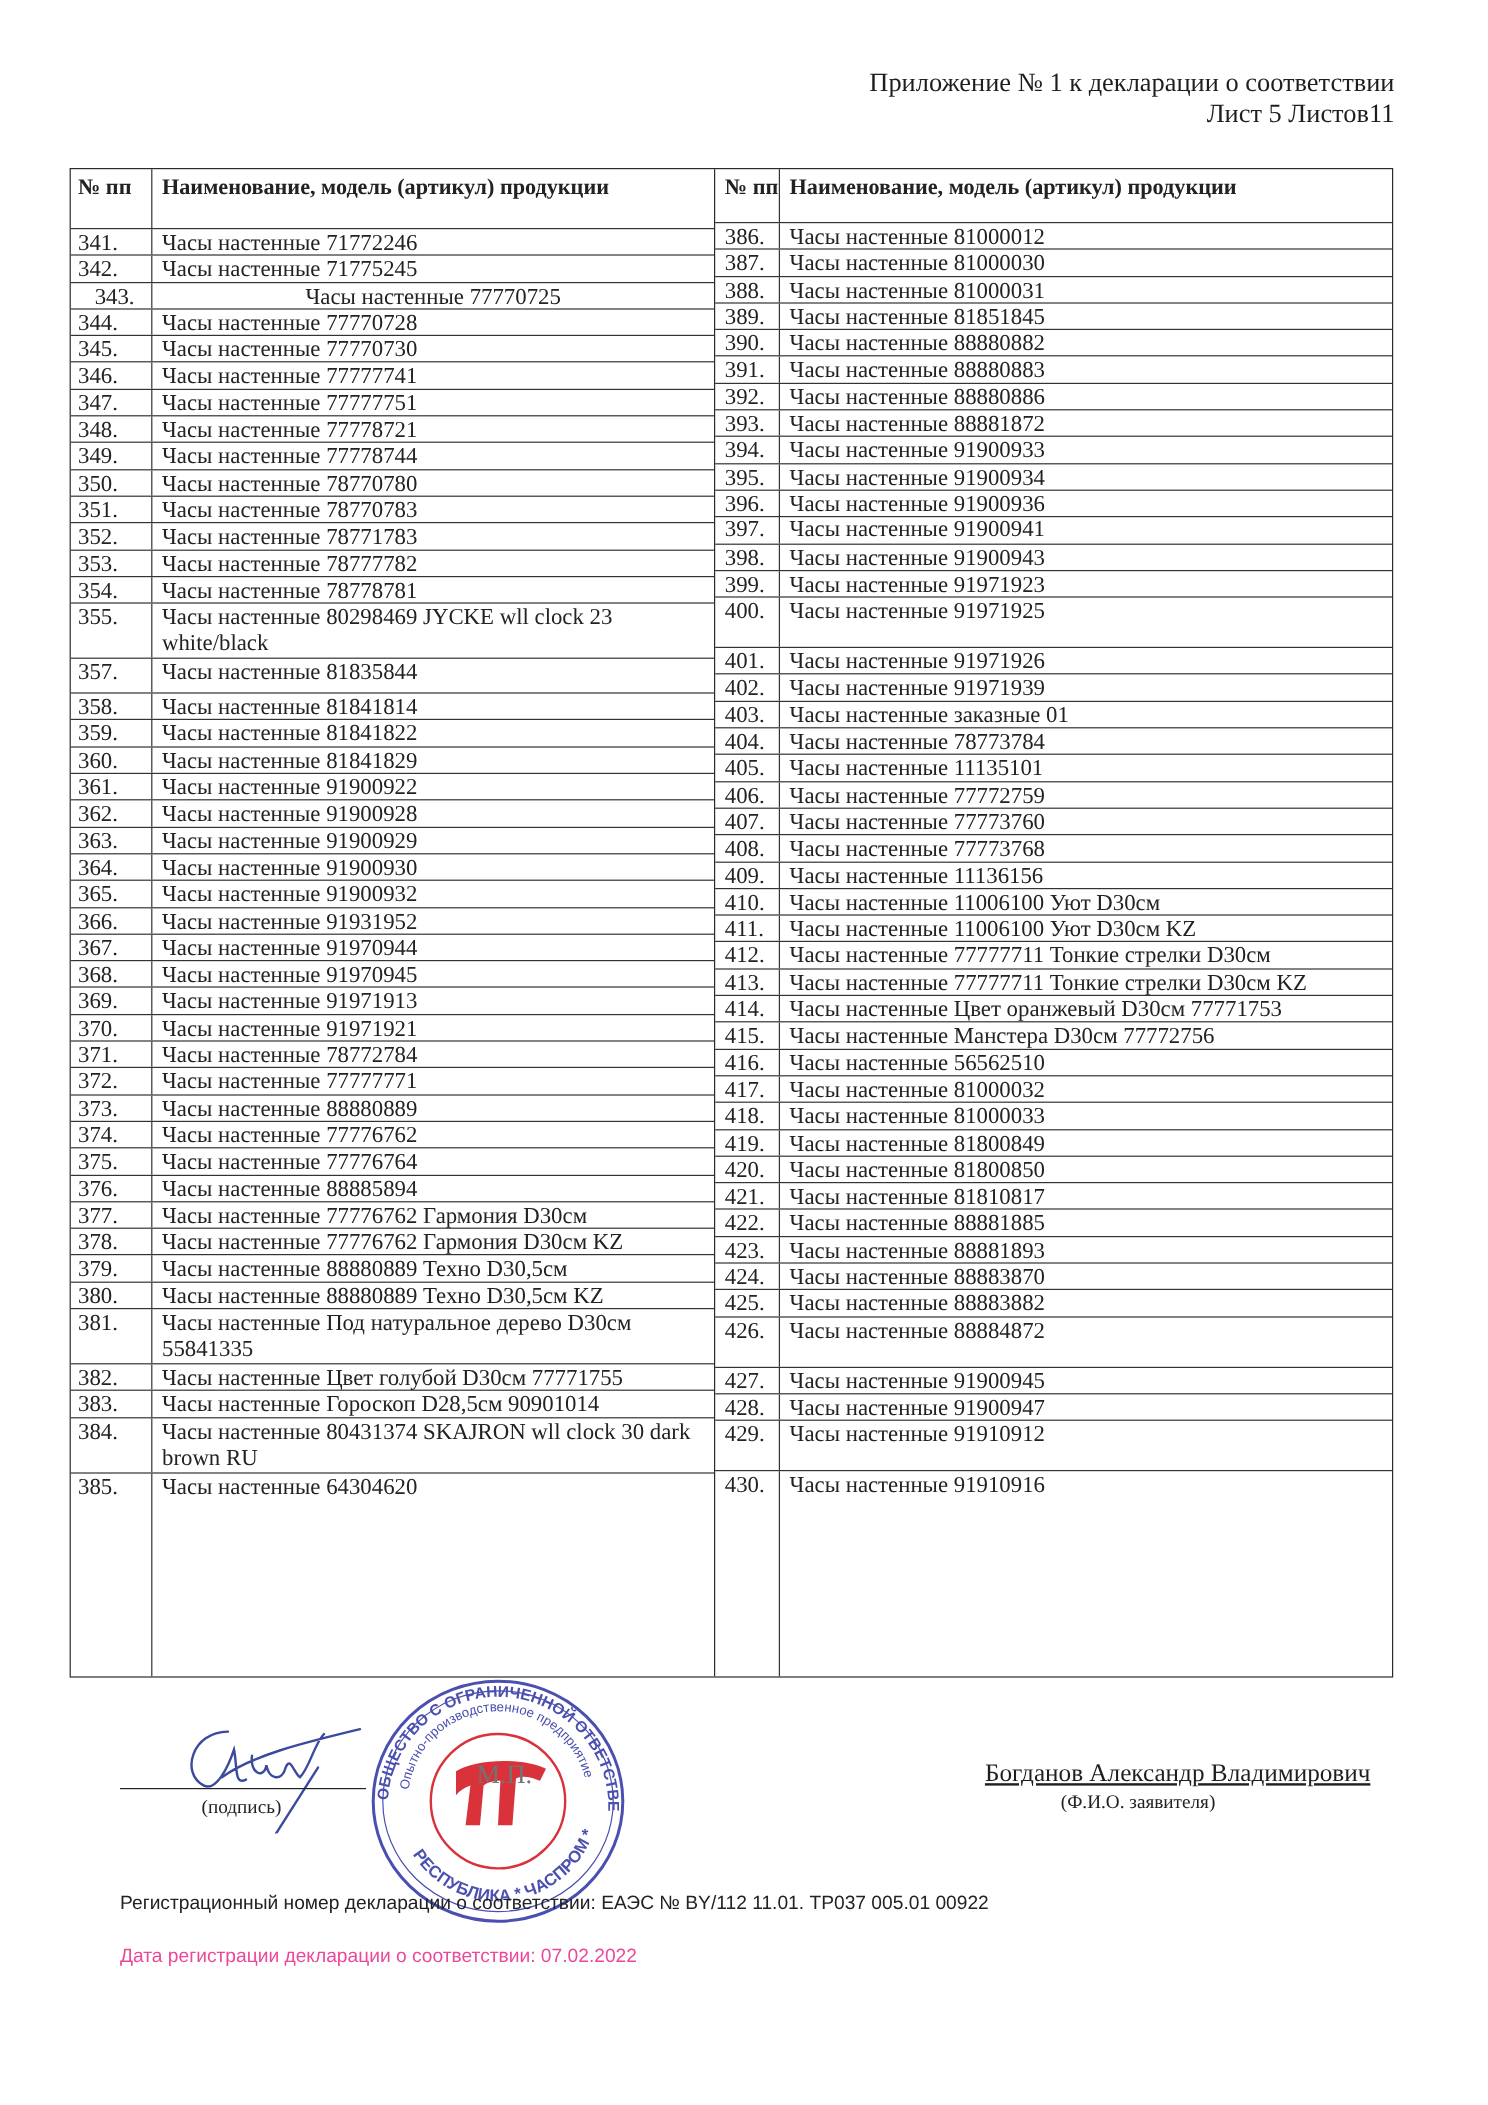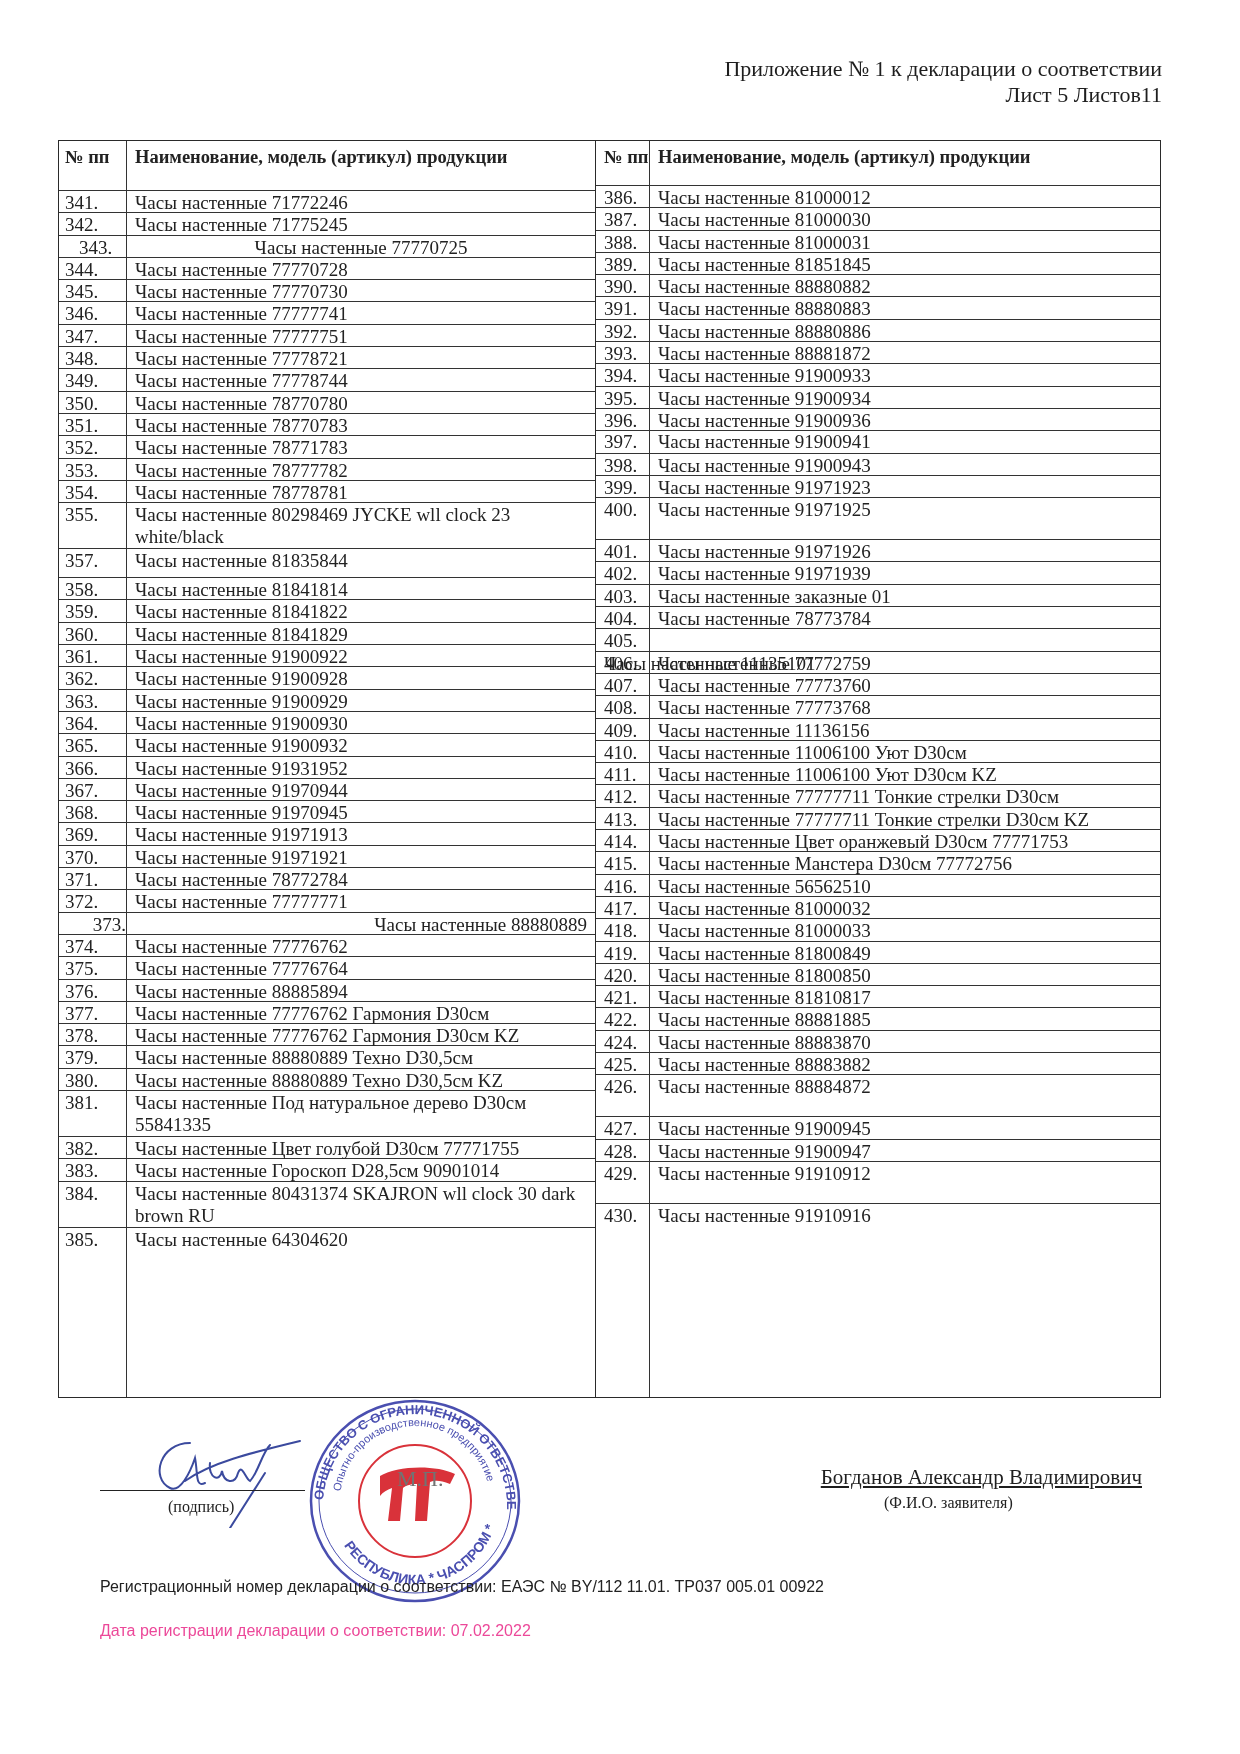--- a/index.html
+++ b/index.html
@@ -266,21 +266,21 @@
         <div class="cell-name">Часы настенные 91971921</div>
       </div>
       <div class="row" style="height: 22.3px;">
         <div class="cell-num">371.</div>
         <div class="cell-name">Часы настенные 78772784</div>
       </div>
       <div class="row" style="height: 22.3px;">
         <div class="cell-num">372.</div>
         <div class="cell-name">Часы настенные 77777771</div>
       </div>
-      <div class="row" style="height: 22.3px; text-align: right;">
+      <div class="row" style="height: 22.3px;">
         <div class="cell-num">373.</div>
         <div class="cell-name">Часы настенные 88880889</div>
       </div>
       <div class="row" style="height: 22.3px;">
         <div class="cell-num">374.</div>
         <div class="cell-name">Часы настенные 77776762</div>
       </div>
       <div class="row" style="height: 22.3px;">
         <div class="cell-num">375.</div>
         <div class="cell-name">Часы настенные 77776764</div>
@@ -400,21 +400,21 @@
         <div class="cell-name">Часы настенные 91971939</div>
       </div>
       <div class="row" style="height: 22.3px;">
         <div class="cell-num">403.</div>
         <div class="cell-name">Часы настенные заказные 01</div>
       </div>
       <div class="row" style="height: 22.3px;">
         <div class="cell-num">404.</div>
         <div class="cell-name">Часы настенные 78773784</div>
       </div>
-      <div class="row" style="height: 22.3px; flex-direction: column;">
+      <div class="row" style="height: 22.3px;">
         <div class="cell-num">405.</div>
         <div class="cell-name">Часы настенные 11135101</div>
       </div>
       <div class="row" style="height: 22.3px;">
         <div class="cell-num">406.</div>
         <div class="cell-name">Часы настенные 77772759</div>
       </div>
       <div class="row" style="height: 22.3px;">
         <div class="cell-num">407.</div>
         <div class="cell-name">Часы настенные 77773760</div>
@@ -471,20 +471,24 @@
         <div class="cell-num">420.</div>
         <div class="cell-name">Часы настенные 81800850</div>
       </div>
       <div class="row" style="height: 22.3px;">
         <div class="cell-num">421.</div>
         <div class="cell-name">Часы настенные 81810817</div>
       </div>
       <div class="row" style="height: 22.3px;">
         <div class="cell-num">422.</div>
         <div class="cell-name">Часы настенные 88881885</div>
+      </div>
+      <div class="row" style="height: 22.3px;">
+        <div class="cell-num">423.</div>
+        <div class="cell-name">Часы настенные 88881893</div>
       </div>
       <div class="row" style="height: 22.3px;">
         <div class="cell-num">424.</div>
         <div class="cell-name">Часы настенные 88883870</div>
       </div>
       <div class="row" style="height: 22.3px;">
         <div class="cell-num">425.</div>
         <div class="cell-name">Часы настенные 88883882</div>
       </div>
       <div class="row" style="height: 42px;">

